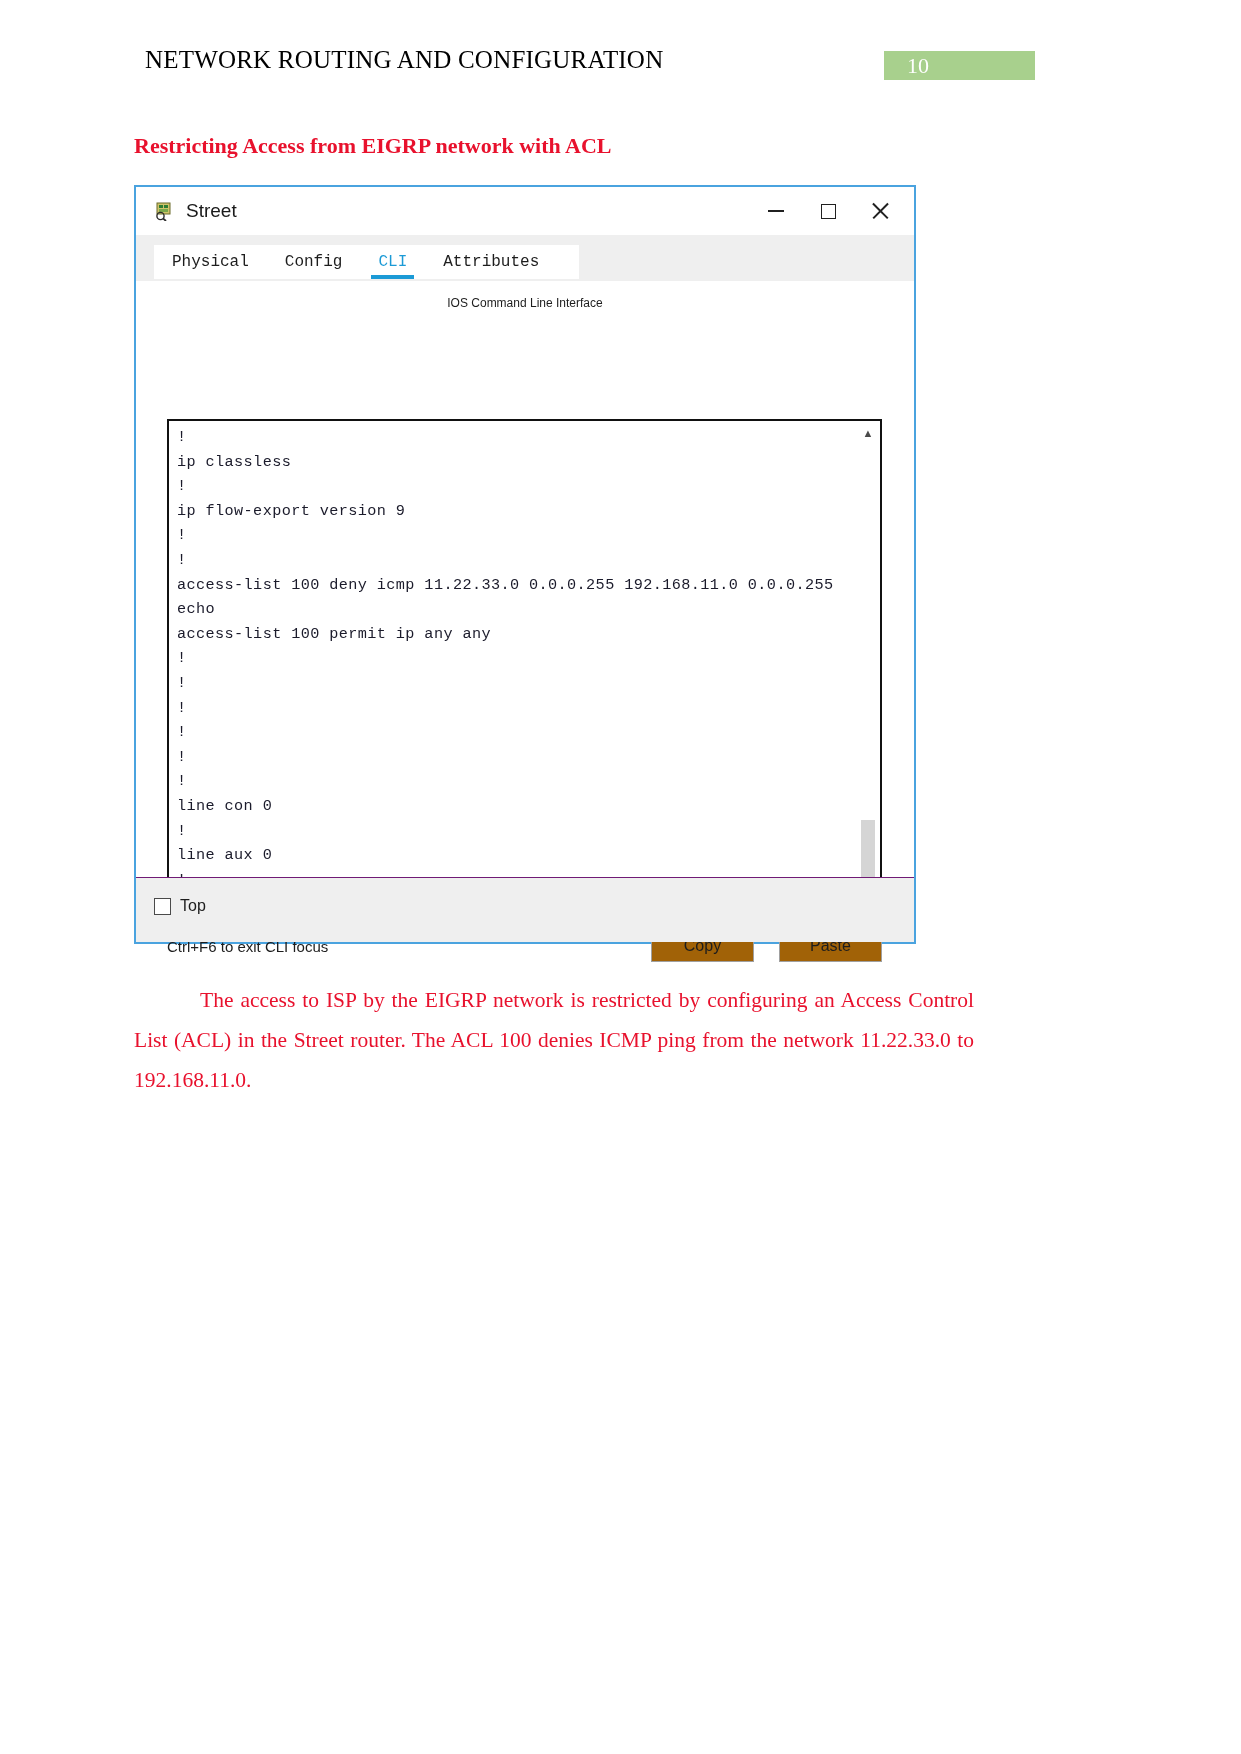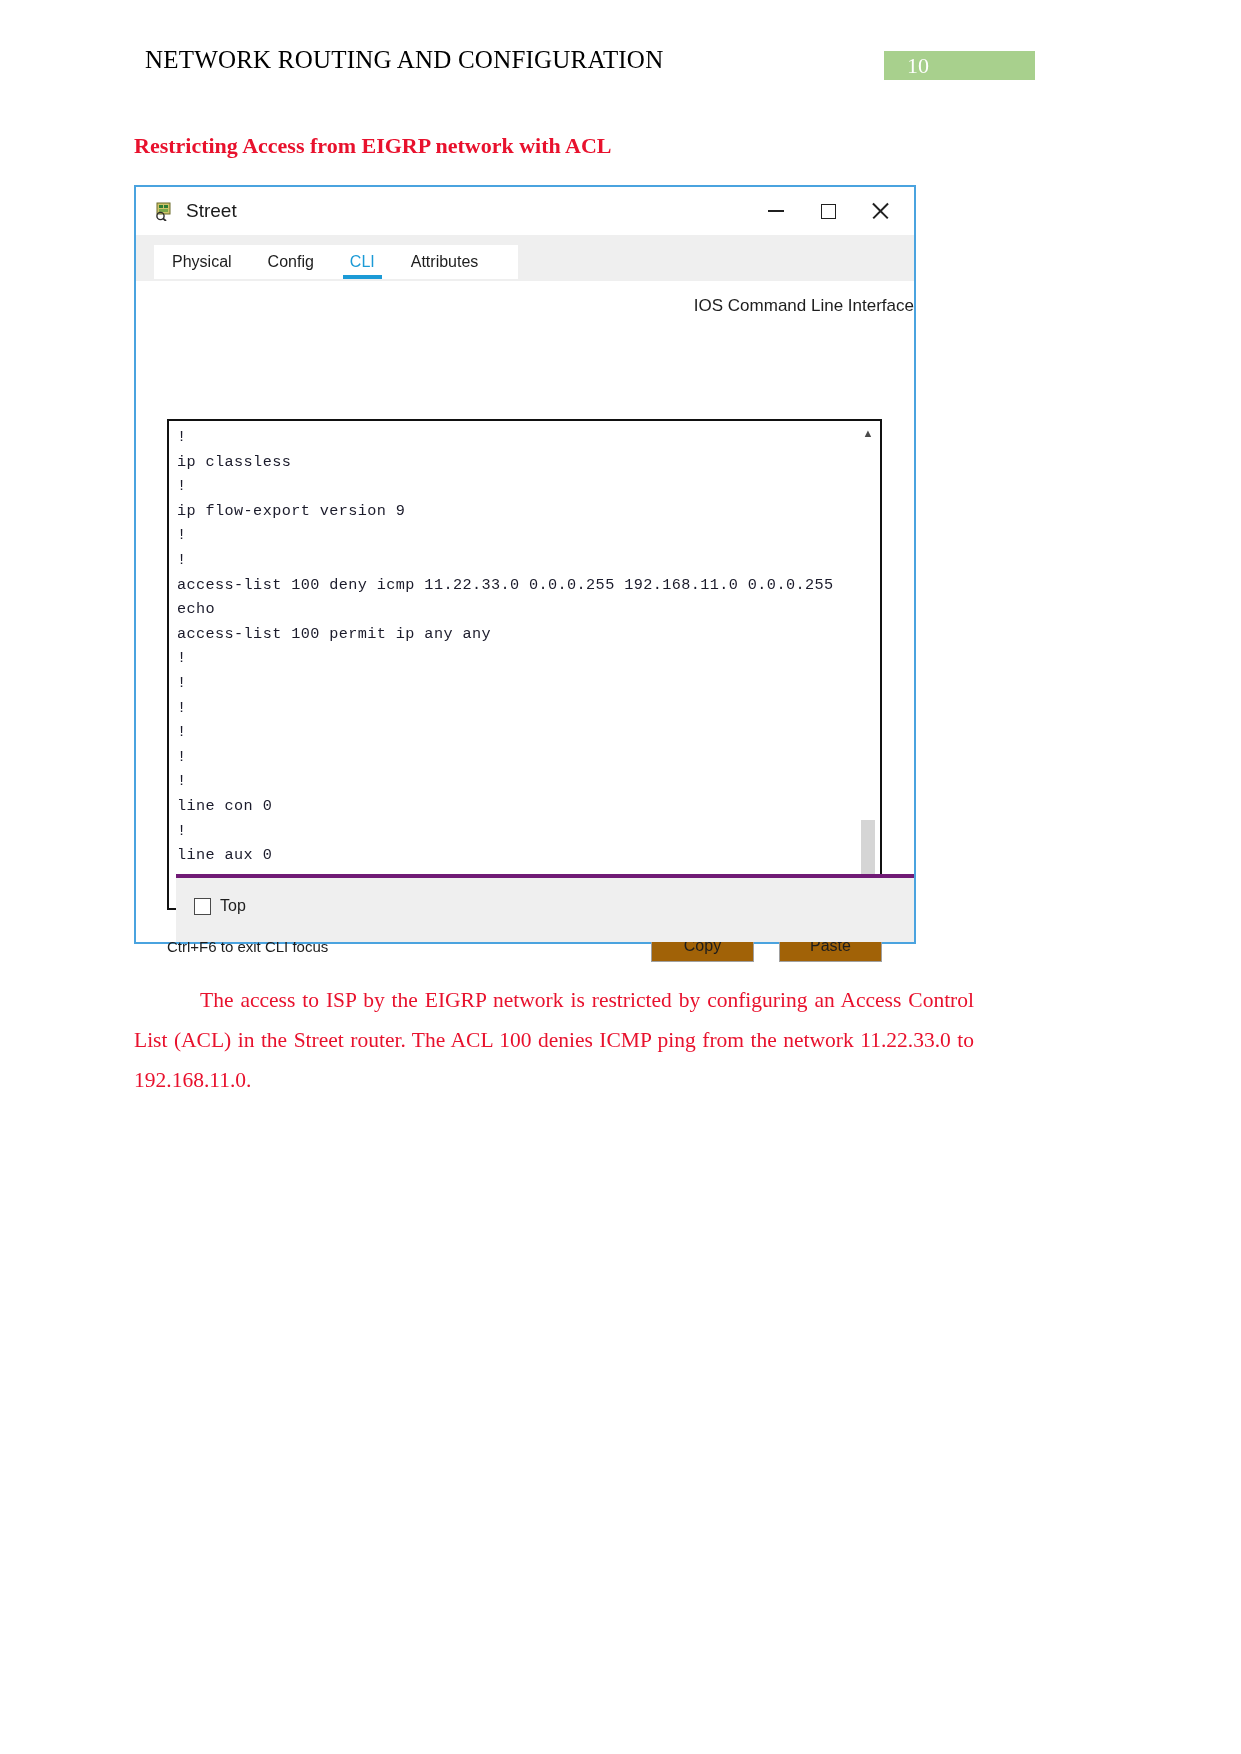--- a/index.html
+++ b/index.html
@@ -157,21 +157,21 @@
     top: 10px;
     display: flex;
     align-items: flex-end;
     background: #ffffff;
     padding: 0 22px 0 0;
     height: 34px;
   }
   .tab {
     position: relative;
     padding: 6px 18px 8px 18px;
-    font-family: Liberation Sans, sans-serif;
+    font-family: Liberation Mono, monospace;
     font-size: 16px;
     color: #1d1d1d;
     background: #ffffff;
     white-space: nowrap;
   }
   .tab.active { color: #1b9ad6; }
   .tab.active::after {
     content: "";
     position: absolute;
     left: 11px;
@@ -182,23 +182,23 @@
   }
 
   .tab-panel {
     position: relative;
     background: #ffffff;
     height: 607px;
     border-top: 1px solid #ffffff;
   }
 
   .cli-caption {
-    text-align: right;
-    font-family: "Liberation Sans", sans-serif;
-    font-size: 17px;
+    text-align: center;
+    font-family: "Liberation Sans", sans-serif;
+    font-size: 12px;
     color: #1d1d1d;
     padding-top: 14px;
   }
 
   
   .cli-box {
     position: absolute;
     left: 31px;
     top: 137px;
     width: 715px;
@@ -289,22 +289,21 @@
   .btn.paste { right: 1px; }
 
   
   .window-bottom {
     position: absolute;
     left: 0;
     right: 0;
     bottom: 0;
     height: 64px;
     background: #efefef;
-    border-top: 4px solid #701a75;
-    margin-left: 40px;
+    border-top: 1px solid #701a75;
   }
   .top-check {
     position: absolute;
     left: 18px;
     top: 19px;
     display: flex;
     align-items: center;
   }
   .checkbox {
     width: 17px;

